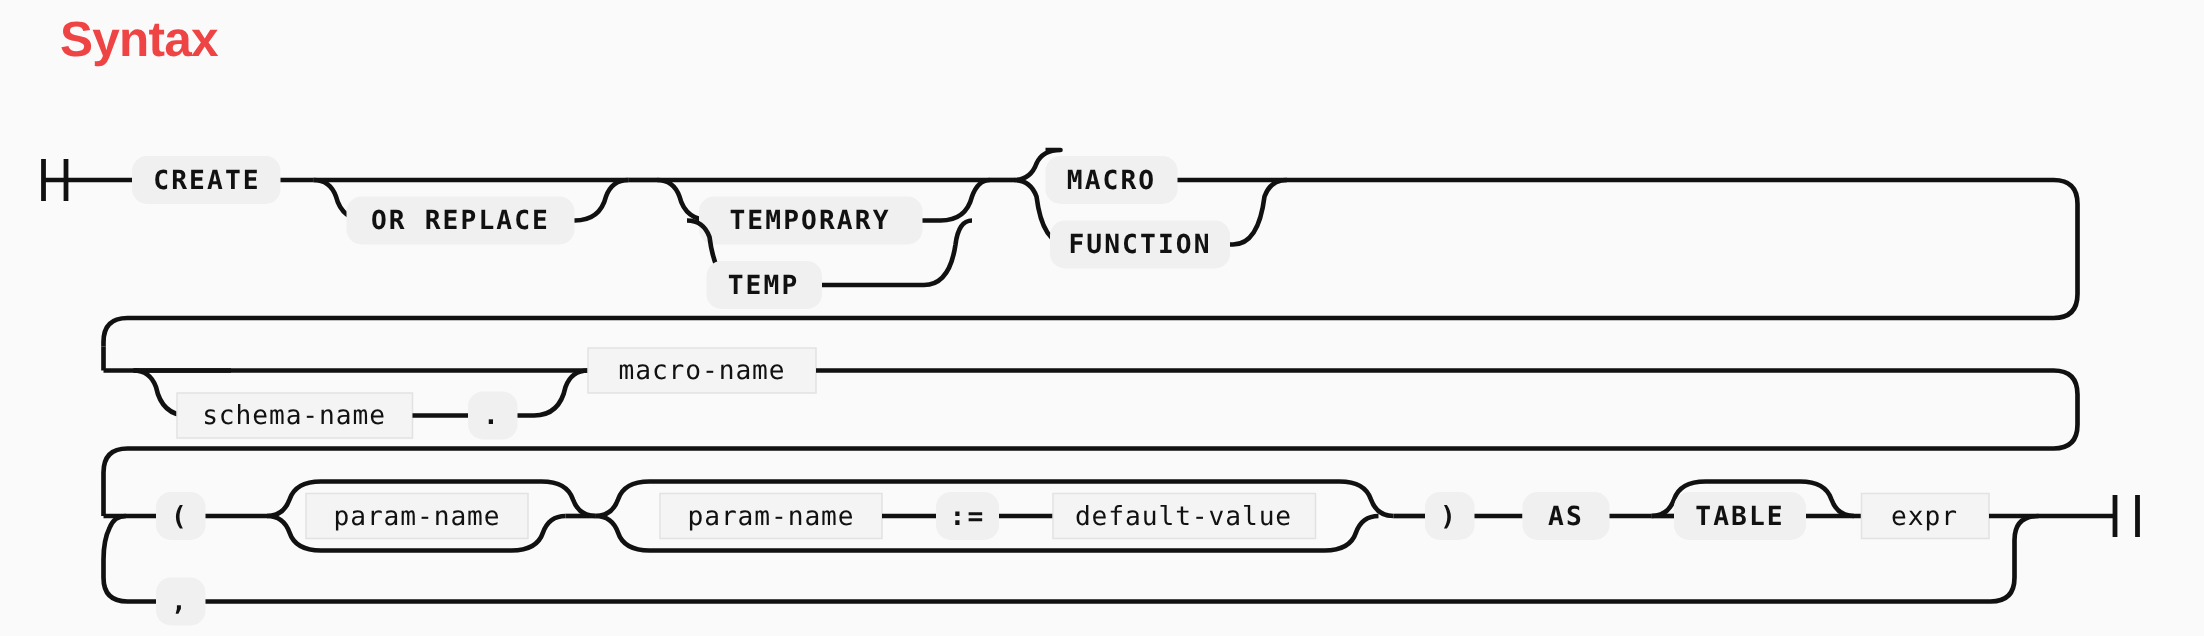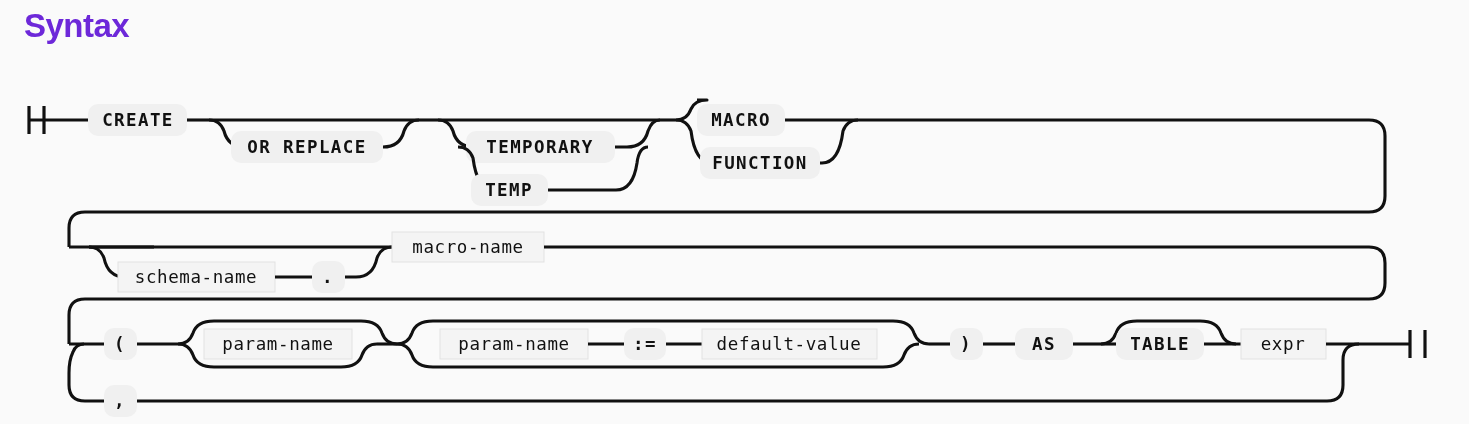--- a/index.html
+++ b/index.html
@@ -9,25 +9,25 @@
   }
   body {
     width: 1469px;
     height: 424px;
     font-family: "Liberation Sans", sans-serif;
     overflow: hidden;
     position: relative;
   }
   #page-title {
     position: absolute;
-    left: 24px;
+    left: 40px;
     top: 4px;
     font-size: 33px;
     font-weight: bold;
-    color: #6d28d9;
+    color: #ef4444;
     letter-spacing: -0.5px;
     line-height: 44px;
     margin: 0;
   }
   #railroad-wrap {
     position: absolute;
     left: 0;
     top: 0;
     width: 1469px;
     height: 424px;

